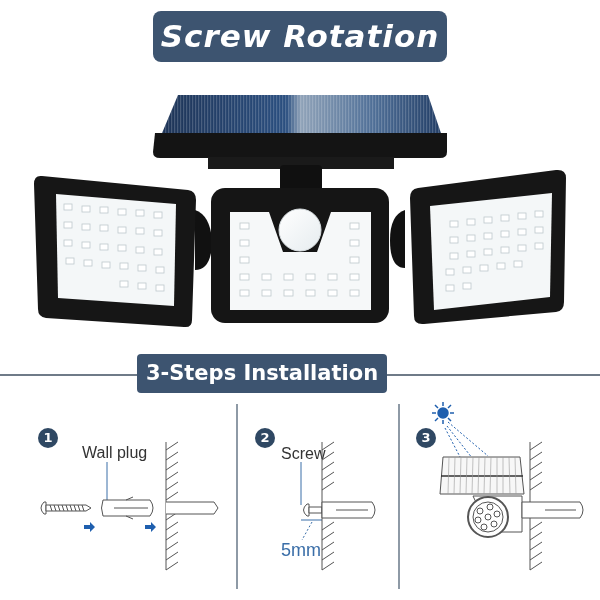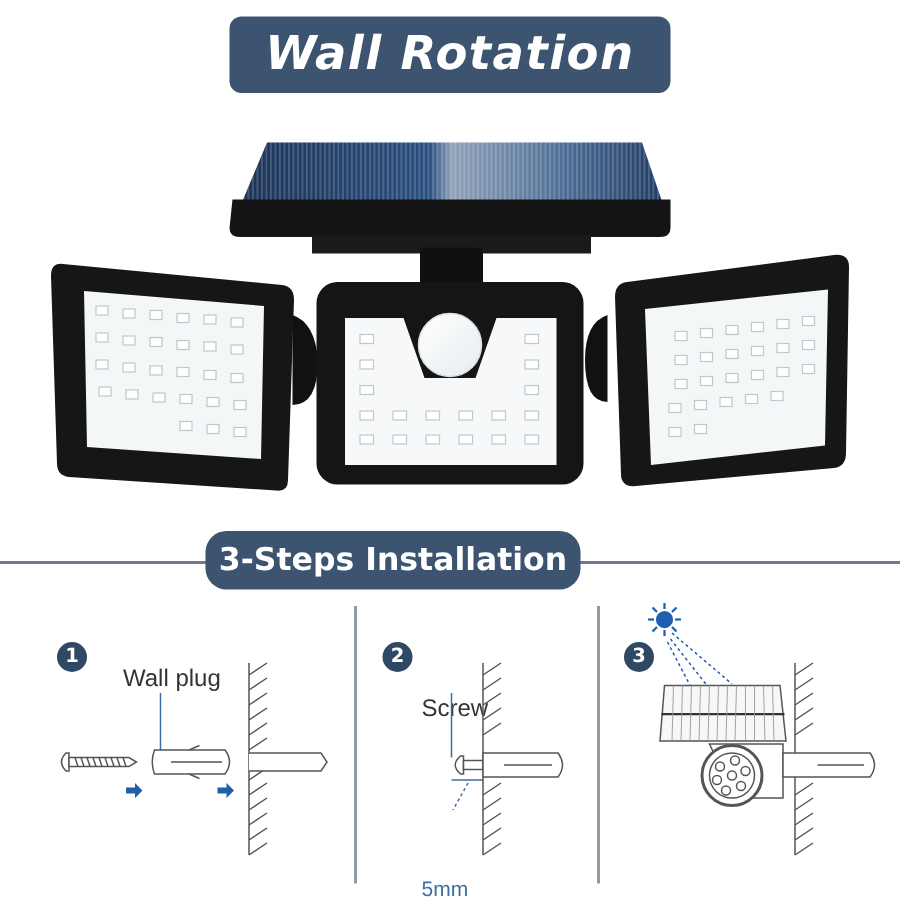--- a/index.html
+++ b/index.html
@@ -6,38 +6,38 @@
   body { width:600px; height:600px; position:relative; overflow:hidden; font-family:"DejaVu Sans", sans-serif; }
   .title-pill {
     position:absolute; left:153px; top:11px; width:294px; height:51px;
     background:#3d5470; border-radius:8px; color:#fff;
     font-family:"DejaVu Sans", sans-serif; font-weight:bold; font-style:italic;
     font-size:31px; line-height:51px; text-align:center; letter-spacing:1px;
   }
   .divider-line { position:absolute; left:0; width:600px; top:374px; height:2px; background:#6f7b88; }
   .section-pill {
     position:absolute; left:137px; top:354px; width:250px; height:39px;
-    background:#3d5470; border-radius:14px; color:#fff;
+    background:#3d5470; border-radius:4px; color:#fff;
     font-family:"DejaVu Sans", sans-serif; font-weight:bold; font-size:21px;
     line-height:39px; text-align:center;
   }
   .vsep { position:absolute; top:404px; width:2px; height:185px; background:#8e9aa6; }
   .step-num {
     position:absolute; width:20px; height:20px; border-radius:50%;
     background:#2f4863; color:#fff; font-size:13px; font-weight:bold;
     text-align:center; line-height:20px; font-family:"DejaVu Sans", sans-serif;
   }
   .lbl { position:absolute; font-family:"Liberation Sans", sans-serif; font-size:16px; color:#333; }
-  .lbl.blue { color:#3a6ea8; font-size:14px;margin-top:44px; }
+  .lbl.blue { color:#3a6ea8; font-size:18px; }
   svg { position:absolute; overflow:visible; }
 </style>
 </head>
 <body>
 
-<div class="title-pill">Wall Rotation</div>
+<div class="title-pill">Screw Rotation</div>
 
 <svg style="left:0;top:0" width="600" height="340" viewBox="0 0 600 340">
   <defs>
     <linearGradient id="solar" x1="0" y1="0" x2="1" y2="0">
       <stop offset="0" stop-color="#1d3355"></stop>
       <stop offset="0.45" stop-color="#2b4f80"></stop>
       <stop offset="0.5" stop-color="#8fa2b8"></stop>
       <stop offset="0.75" stop-color="#4f6f97"></stop>
       <stop offset="1" stop-color="#1f3a62"></stop>
     </linearGradient>
@@ -183,21 +183,21 @@
     <g stroke="#555" stroke-width="1">
       <line x1="166" y1="442" x2="166" y2="570"></line>
       <path d="M166,450 l12,-8 M166,460 l12,-8 M166,470 l12,-8 M166,480 l12,-8 M166,490 l12,-8 M166,500 l12,-8 M166,520 l12,-8 M166,530 l12,-8 M166,540 l12,-8 M166,550 l12,-8 M166,560 l12,-8 M166,570 l12,-8"></path>
       <path d="M166,502 L214,502 L218,508 L214,514 L166,514" fill="#fff"></path>
     </g>
   </svg>
 </div>
 
 <div>
   <div class="step-num" style="left:255px;top:428px">2</div>
-  <div class="lbl" style="left:281px;top:464px">Screw</div>
+  <div class="lbl" style="left:281px;top:445px">Screw</div>
   <div class="lbl blue" style="left:281px;top:540px">5mm</div>
   <svg style="left:0;top:0" width="600" height="600">
     <line x1="301" y1="462" x2="301" y2="505" stroke="#3a6ea8" stroke-width="1"></line>
     <line x1="301" y1="520" x2="322" y2="520" stroke="#3a6ea8" stroke-width="1"></line>
     <line x1="312" y1="522" x2="302" y2="540" stroke="#3a6ea8" stroke-width="1" stroke-dasharray="2,2"></line>
     <g stroke="#555" fill="#fff" stroke-width="1">
       <path d="M307,504 Q300,510 307,516 L309,516 L309,504 Z"></path>
       <path d="M309,507 L322,507 L322,513 L309,513 Z"></path>
     </g>
     <g stroke="#555" stroke-width="1">

